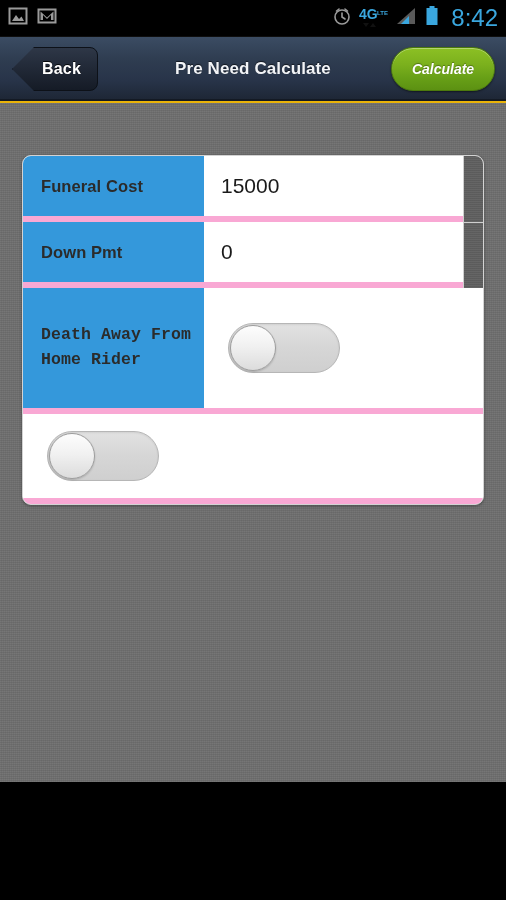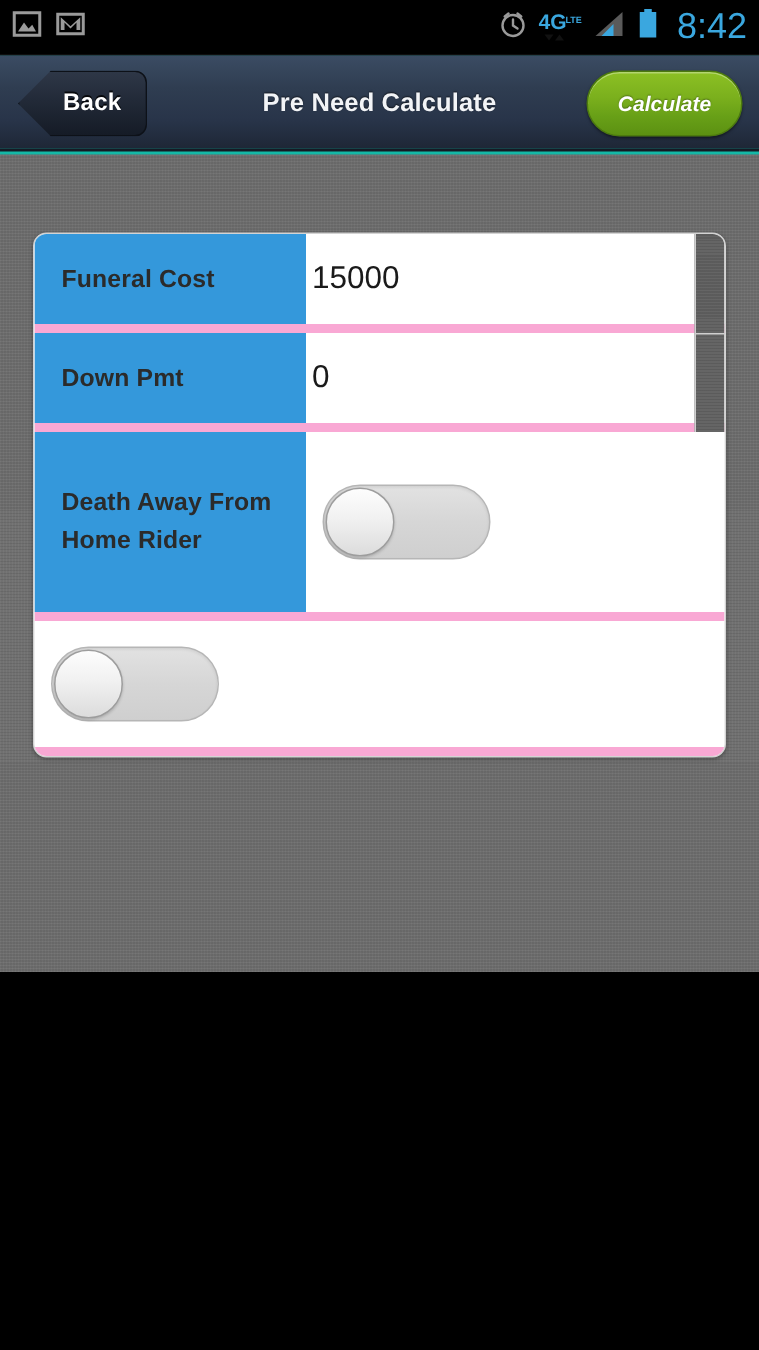--- a/index.html
+++ b/index.html
@@ -6,23 +6,23 @@
     margin: 0;
     padding: 0;
     background: #000;
   }
   body {
     font-family: "Liberation Sans", sans-serif;
   }
   #device {
     position: relative;
     width: 506px;
-    height: 648px;
+    height: 782px;
     overflow: hidden;
-    background: #14b8a6;
+    background: #eab308;
   }
 
   
   #status-bar {
     position: absolute;
     left: 0; top: 0;
     width: 506px; height: 37px;
     background: #000000;
     border-bottom: 1px solid #0e0e0e;
     display: flex;
@@ -156,31 +156,31 @@
     display: flex;
     align-items: center;
     line-height: 1.5;
     letter-spacing: 0.1px;
   }
   .row-value {
     flex: 1;
     background: #ffffff;
     display: flex;
     align-items: center;
-    padding-left: 4px;
+    padding-left: 17px;
     box-sizing: border-box;
     color: #1a1a1a;
     font-size: 21px;
     font-weight: normal;
   }
   .r-h1 { height: 66px; }
   .r-h2 { height: 66px; }
   .r-h3 { height: 126px; }
   .r-h4 { height: 90px; }
-  .row-label.multiline { align-items: center; }
+  .row-label.multiline { align-items: center; font-family: Liberation Mono, monospace; }
 
   
   #table-scroll-track {
     position: absolute;
     right: 0;
     top: 0;
     width: 20px;
     height: 132px;
     background-color: #5f5f5f;
     background-image:

